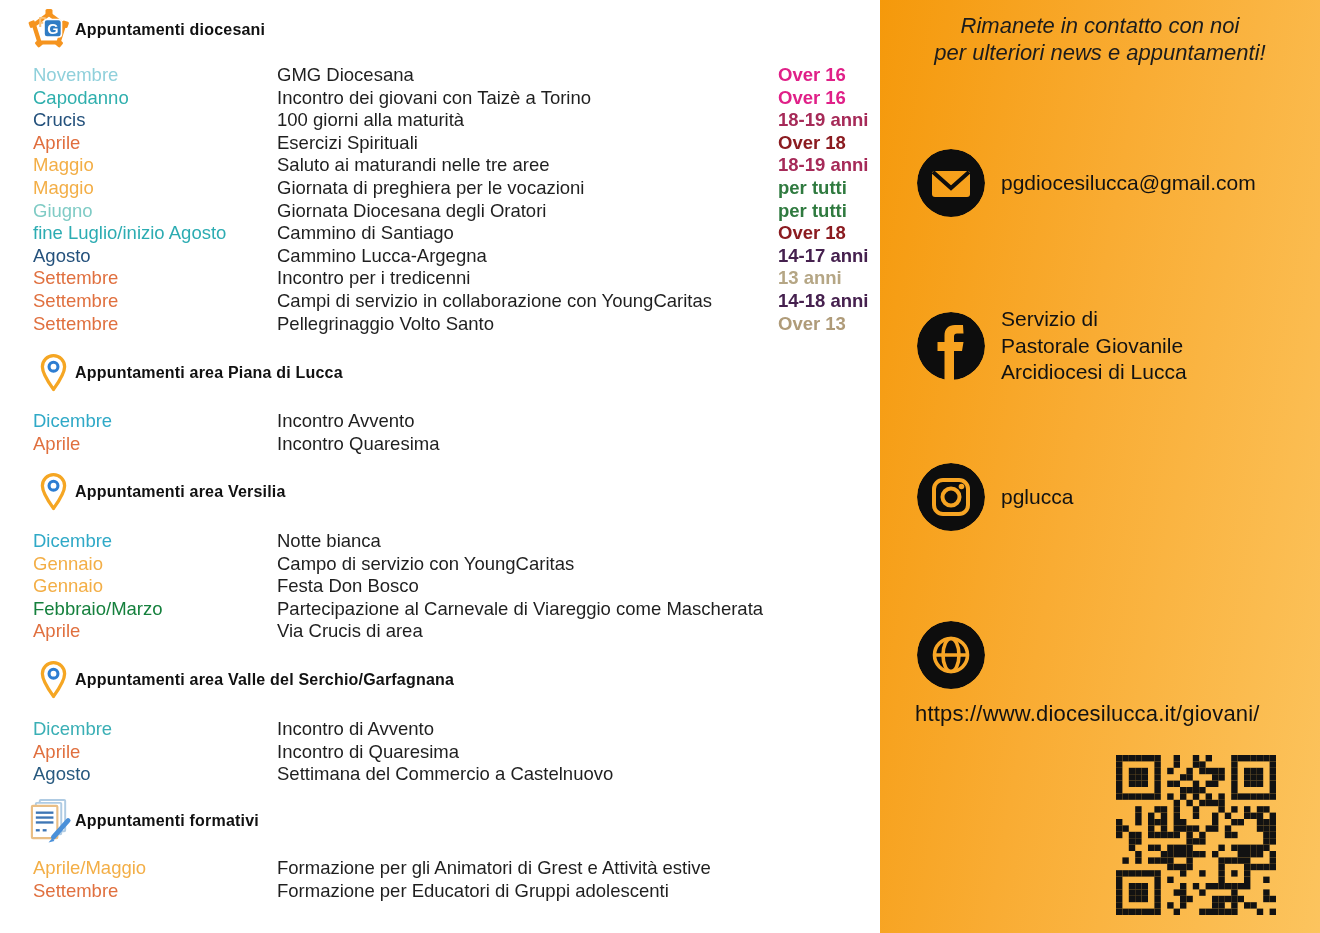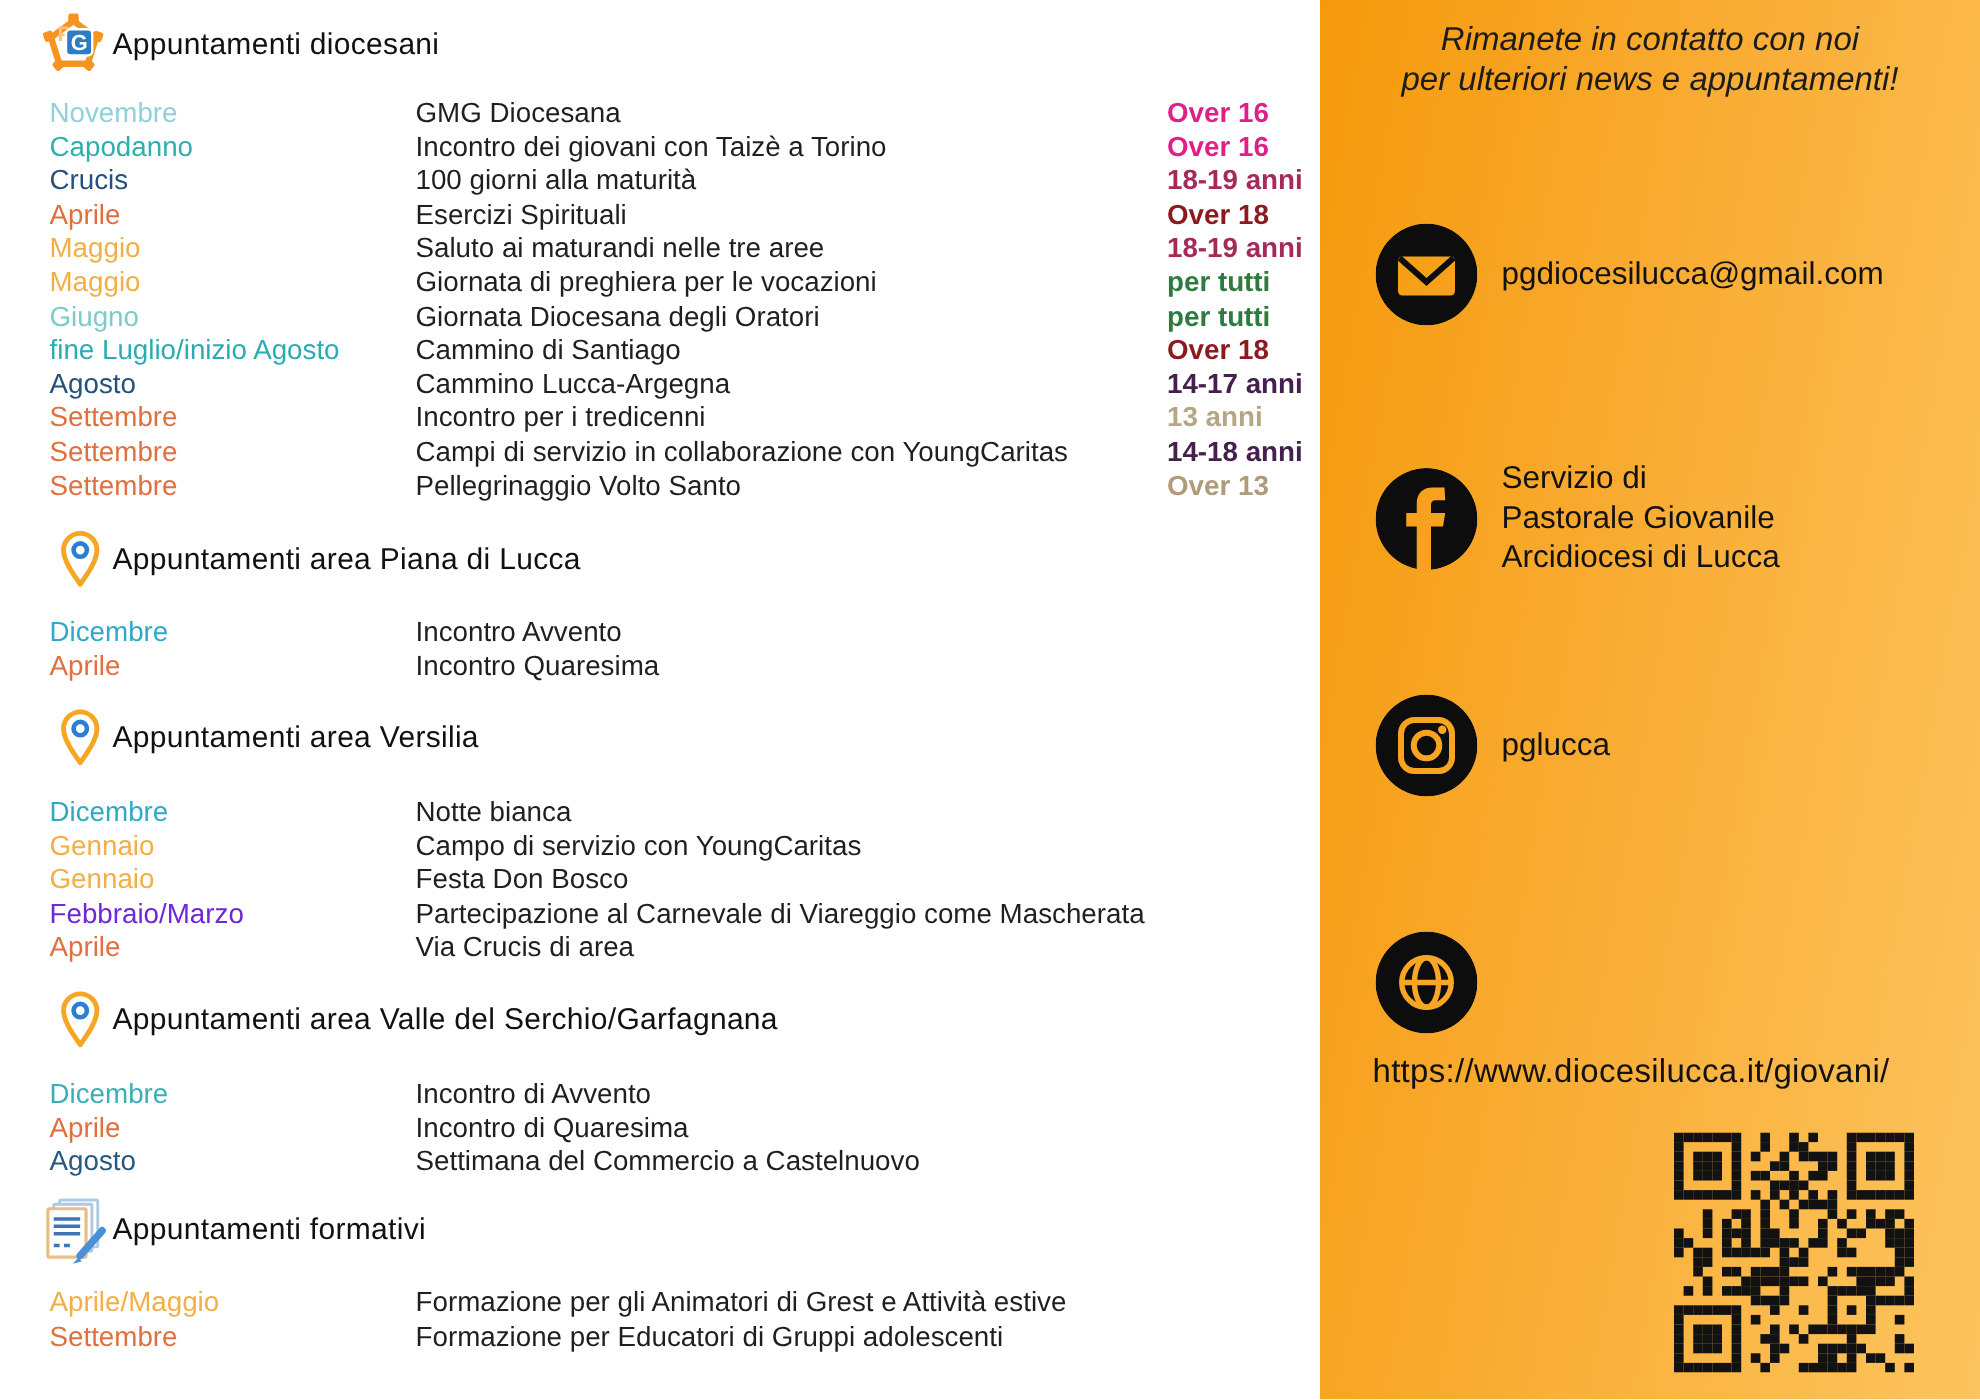--- a/index.html
+++ b/index.html
@@ -8,21 +8,21 @@
     background:#ffffff;
     font-family:"Liberation Sans", sans-serif;
     color:#1f1f1f;
   }
   
   .section-header{
     position:absolute;left:0;display:flex;align-items:center;
   }
   .section-header .icon-box{display:flex;align-items:center;justify-content:center;flex:0 0 auto;}
   .section-header h2{
-    margin:0;font-size:20px;font-weight:400;color:#111;letter-spacing:.2px;white-space:nowrap;
+    margin:0;font-size:16px;font-weight:700;color:#111;letter-spacing:.2px;white-space:nowrap;
   }
   #hdr1{top:7px;left:22px;} #hdr1 .icon-box{width:53px;}
   #hdr2{top:353px;left:31px;} #hdr2 .icon-box{width:44px;}
   #hdr3{top:472px;left:31px;} #hdr3 .icon-box{width:44px;}
   #hdr4{top:660px;left:31px;} #hdr4 .icon-box{width:44px;}
   #hdr5{top:798px;left:25px;} #hdr5 .icon-box{width:50px;}
 
   .rows{position:absolute;left:33px;width:847px;}
   #rows0{top:64px;} #rows1{top:410px;} #rows2{top:530px;} #rows3{top:718px;} #rows4{top:857px;}
   .row{display:flex;height:22.6px;line-height:22.6px;font-size:18.5px;white-space:nowrap;}
@@ -219,21 +219,21 @@
 
   </div>
 
   <div class="row">
     <span class="month" style="color: rgb(243, 174, 70);">Gennaio</span>
     <span class="event">Festa Don Bosco</span>
 
   </div>
 
   <div class="row">
-    <span class="month" style="color: #6d28d9;">Febbraio/Marzo</span>
+    <span class="month" style="color: #15803d;">Febbraio/Marzo</span>
     <span class="event">Partecipazione al Carnevale di Viareggio come Mascherata</span>
 
   </div>
 
   <div class="row">
     <span class="month" style="color: rgb(224, 112, 63);">Aprile</span>
     <span class="event">Via Crucis di area</span>
 
   </div>
 </div>

